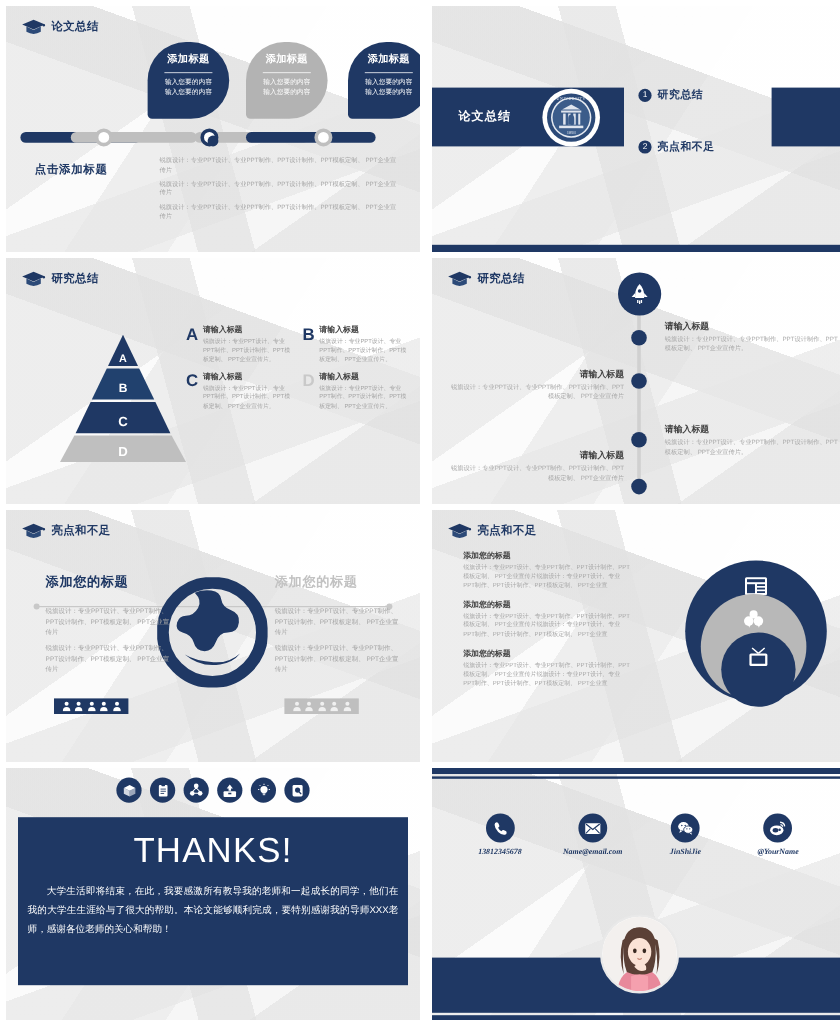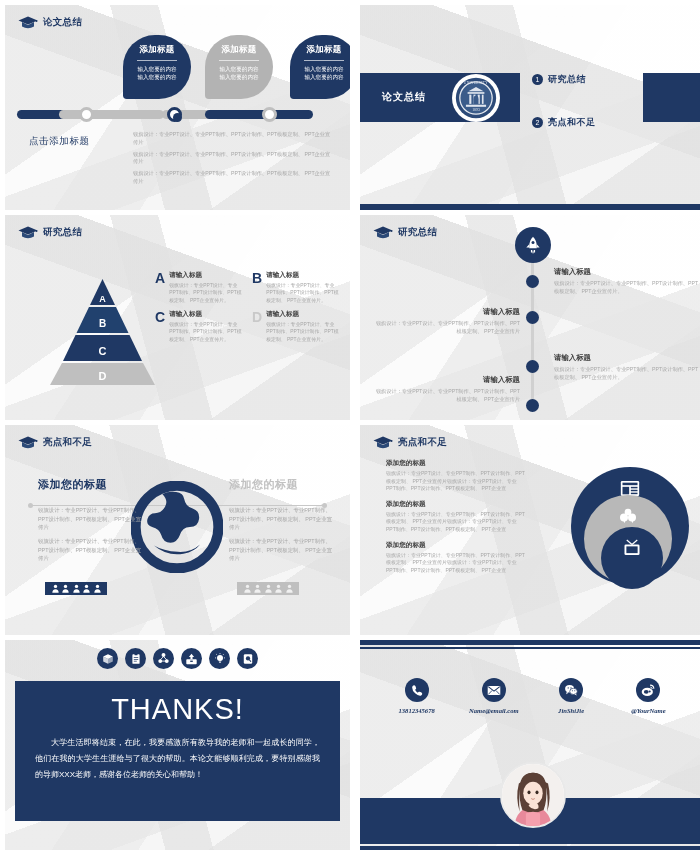--- a/index.html
+++ b/index.html
@@ -71,21 +71,21 @@
   .tl-bar { position: absolute; top: 105px; left: 12px; width: 320px; height: 9px; }
   .tl-seg { position: absolute; height: 9px; border-radius: 5px; }
   .tl-node {
     position: absolute; top: -3px; width: 15px; height: 15px;
     border-radius: 50%; background: #fff;
   }
   .tl-node.outer-gray { border: 3px solid #bfbfbf; }
   .tl-node.outer-navy { border: 3px solid #1f3864; }
   .tl-left-label {
     position: absolute; top: 130px; left: 24px;
-    font-size: 9.5px; font-weight: normal; color: #1f3864; letter-spacing: .6px;
+    font-size: 9.5px; font-weight: bold; color: #1f3864; letter-spacing: .6px;
   }
   .tl-body { position: absolute; top: 126px; left: 128px; width: 200px; }
   .tl-body p { font-size: 5.2px; line-height: 1.5; color: #a6a6a6; margin-bottom: 4px; }
 
   
   .sec-band {
     position: absolute; top: 68px; left: 0; width: 160px; height: 49px;
     background: #1f3864;
   }
   .sec-band-right {
@@ -175,21 +175,21 @@
   .th-icons {
     position: absolute; top: 8px; left: 0; width: 100%;
     display: flex; justify-content: center; gap: 7px;
   }
   .th-icon {
     width: 21px; height: 21px; border-radius: 50%; background: #1f3864;
     display: flex; align-items: center; justify-content: center;
   }
   .th-panel {
     position: absolute; top: 41px; left: 10px; right: 10px; height: 140px;
-    background: #1f3864; color: #fff; padding: 12px 20px 0;
+    background: #1f3864; color: #fff; padding: 12px 8px 0;
   }
   .th-title {
     text-align: center; font-size: 29px; font-weight: normal;
     letter-spacing: 1px; margin-bottom: 9px;
   }
   .th-para { font-size: 8px; line-height: 2.0; text-indent: 2em; text-align: justify; }
 
   
   .ct-bar-top { position: absolute; top: 0; left: 0; width: 100%; height: 5px; background: #1f3864; }
   .ct-bar-top2 { position: absolute; top: 7px; left: 0; width: 100%; height: 2px; background: #1f3864; }

